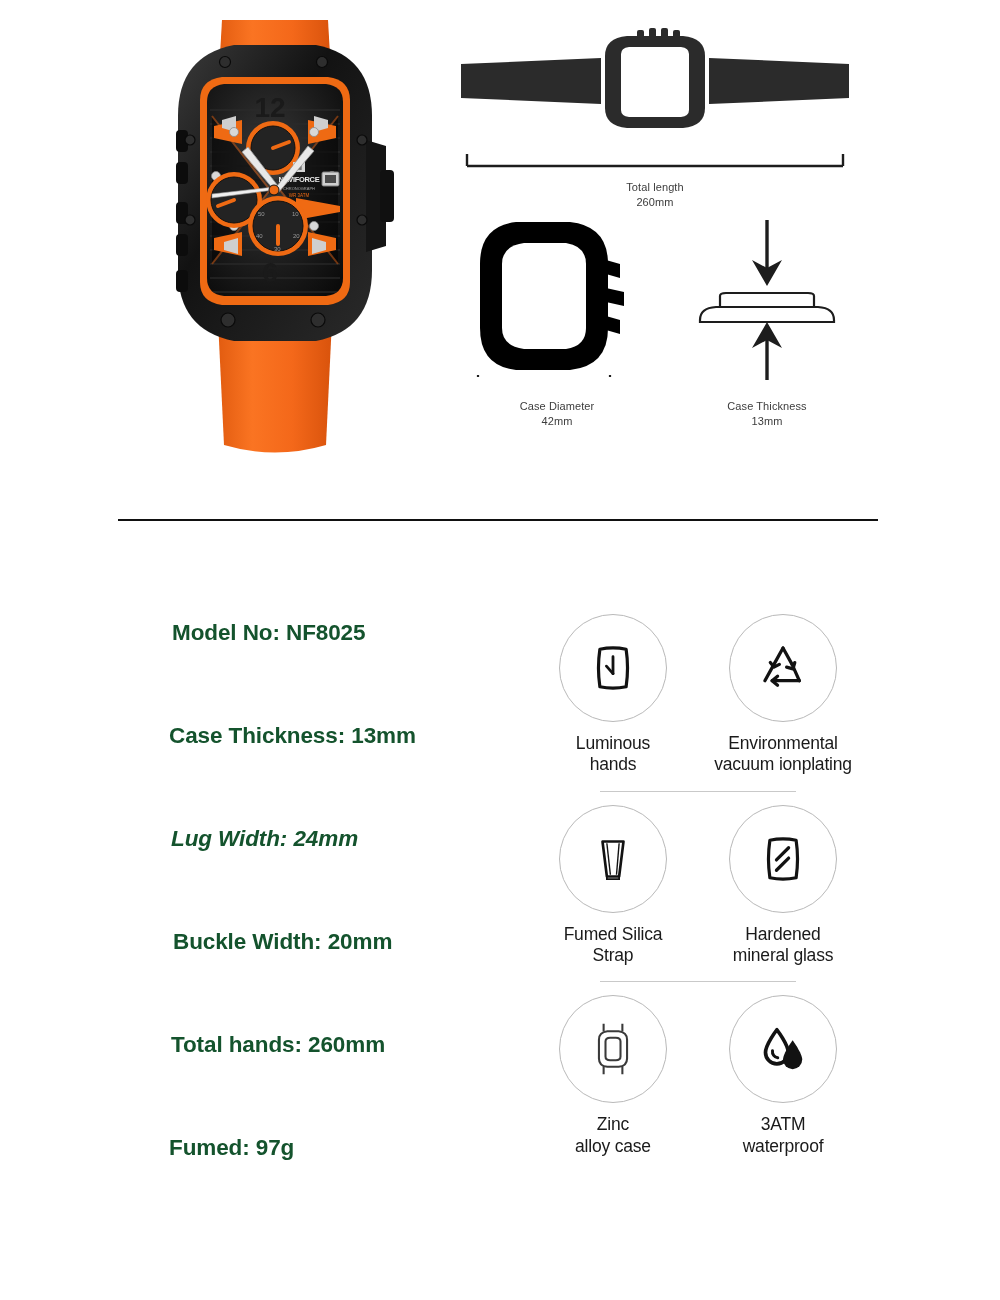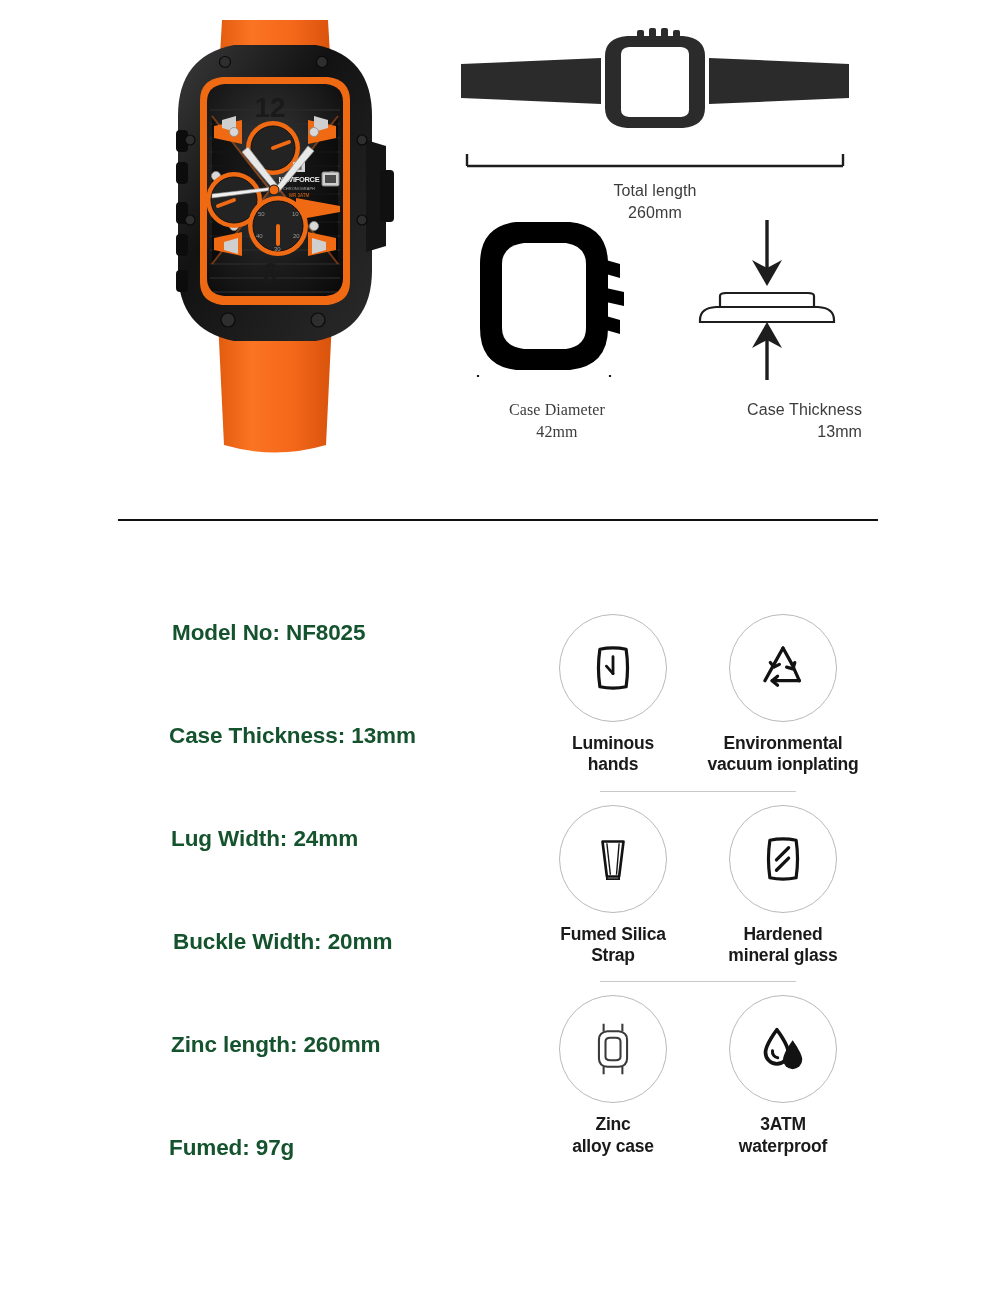--- a/index.html
+++ b/index.html
@@ -12,64 +12,64 @@
   }
 
   
   #top-section { position:absolute; left:0; top:12px; width:1000px; height:500px; }
 
   
   #watch-photo { position:absolute; left:150px; top:8px; width:250px; height:440px; }
 
   
   #strap-diagram { position:absolute; left:455px; top:14px; width:400px; height:185px; }
-  #diameter-diagram { position:absolute; left:462px; top:200px; width:190px; height:245px;font-family:Liberation Serif, serif; }
+  #diameter-diagram { position:absolute; left:462px; top:200px; width:190px; height:245px; }
   #thickness-diagram { position:absolute; left:672px; top:200px; width:190px; height:245px; }
 
   .diagram-label {
-    text-align:center; font-size:16px; color:#3c3c3c;
+    text-align:center; font-size:11px; color:#3c3c3c;
     line-height:1.35; letter-spacing:0.1px;
   }
 
   #section-divider {
     position:absolute; left:118px; top:519px; width:760px; height:0;
     border-top:2.5px solid #111;
   }
 
   
   #specs-list { position:absolute; left:168px; top:620px; width:330px; }
   .spec-row {
     height:103px; display:flex; align-items:flex-start;
     font-size:22.5px; font-weight:700; color:#14532d;
     letter-spacing:-0.1px; white-space:nowrap;
   }
   .spec-row.i1 { padding-left:4px; }
   .spec-row.i2 { padding-left:0px; }
   .spec-row.i3 { padding-left:1px; }
-  .spec-row.i4 { padding-left:3px; }
+  .spec-row.i4 { padding-left:3px;font-style:italic; }
   .spec-row.i5 { padding-left:5px; }
   .spec-row.i6 { padding-left:3px; }
   .spec-row.i7 { padding-left:1px; }
 
   #features-grid {
     position:absolute; left:528px; top:614px;
     width:340px;
   }
   .feature-row { display:flex; }
   .feature-cell { width:170px; display:flex; flex-direction:column; align-items:center; }
   .feature-circle {
     width:108px; height:108px; border-radius:50%;
     border:1.2px solid #b9b9b9;
     display:flex; align-items:center; justify-content:center;
     background:#fff;
   }
   .feature-label {
     margin-top:11px; text-align:center;
     font-size:17.5px; color:#1a1a1a; line-height:1.22;
-    letter-spacing:-0.2px; white-space:pre-line;font-weight:bold;
+    letter-spacing:-0.2px; white-space:pre-line;
   }
   .feature-sep {
     width:196px; height:0; border-top:1.2px solid #c9c9c9;
     margin:15px auto 13px auto;
   }
 </style>
 </head>
 <body>
 
 <div id="top-section">
@@ -262,21 +262,21 @@
 
       <path d="M95 8 L95 62" stroke="#1d1d1d" stroke-width="3.4"></path>
       <path d="M95 74 L80 48 L95 56 L110 48 Z" fill="#1d1d1d"></path>
 
       <path d="M28 108 Q28 96 44 95 L146 95 Q162 96 162 108 L162 110 L28 110 Z" fill="#ffffff" stroke="#1d1d1d" stroke-width="2.2"></path>
       <path d="M48 95 L48 84 Q48 81 54 81 L136 81 Q142 81 142 84 L142 95 Z" fill="#ffffff" stroke="#1d1d1d" stroke-width="2.2"></path>
 
       <path d="M95 168 L95 122" stroke="#1d1d1d" stroke-width="3.4"></path>
       <path d="M95 110 L80 136 L95 128 L110 136 Z" fill="#1d1d1d"></path>
     </svg>
-    <div class="diagram-label" style="margin-top:8px;text-align:right;">
+    <div class="diagram-label" style="margin-top:8px;">
       <div>Case Thickness</div>
       <div>13mm</div>
     </div>
   </div>
 </div>
 
 <div id="section-divider"></div>
 
 <div id="specs-list">
   <div class="spec-row i1">
@@ -285,21 +285,21 @@
   <div class="spec-row i3">
     <span>Case Thickness: 13mm</span>
   </div>
   <div class="spec-row i4">
     <span>Lug Width: 24mm</span>
   </div>
   <div class="spec-row i5">
     <span>Buckle Width: 20mm</span>
   </div>
   <div class="spec-row i6">
-    <span>Zinc length: 260mm</span>
+    <span>Total hands: 260mm</span>
   </div>
   <div class="spec-row i7">
     <span>Fumed: 97g</span>
   </div>
 </div>
 
 <div id="features-grid">
 
   <div class="feature-row">
     <div class="feature-cell">

